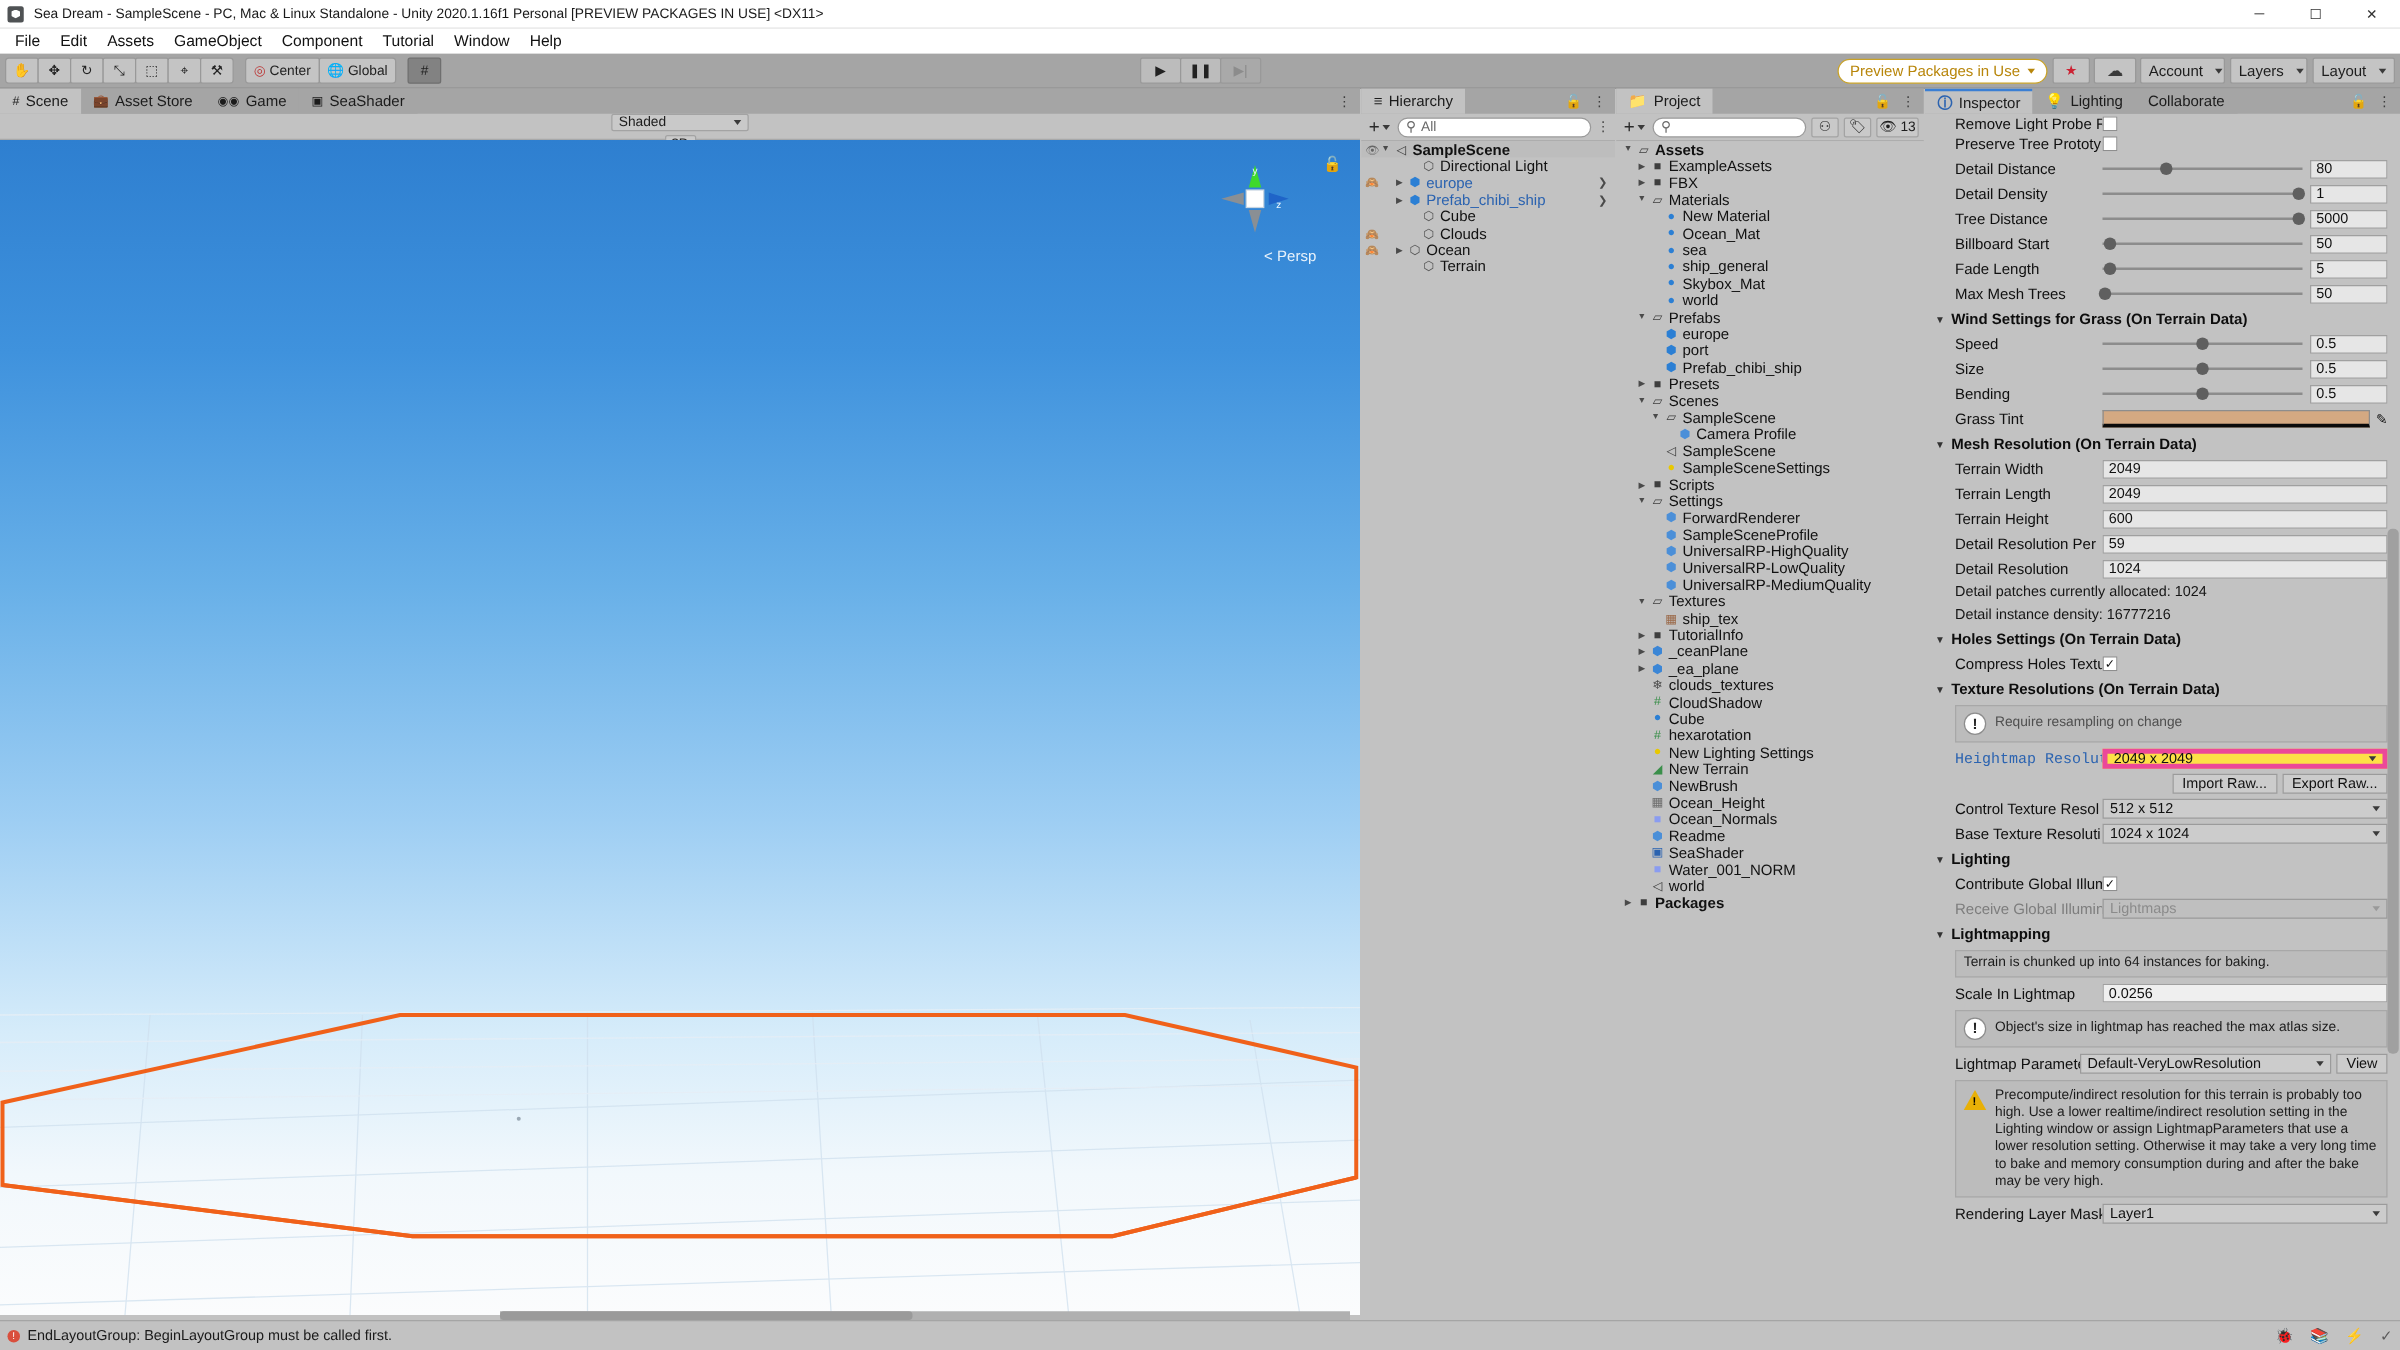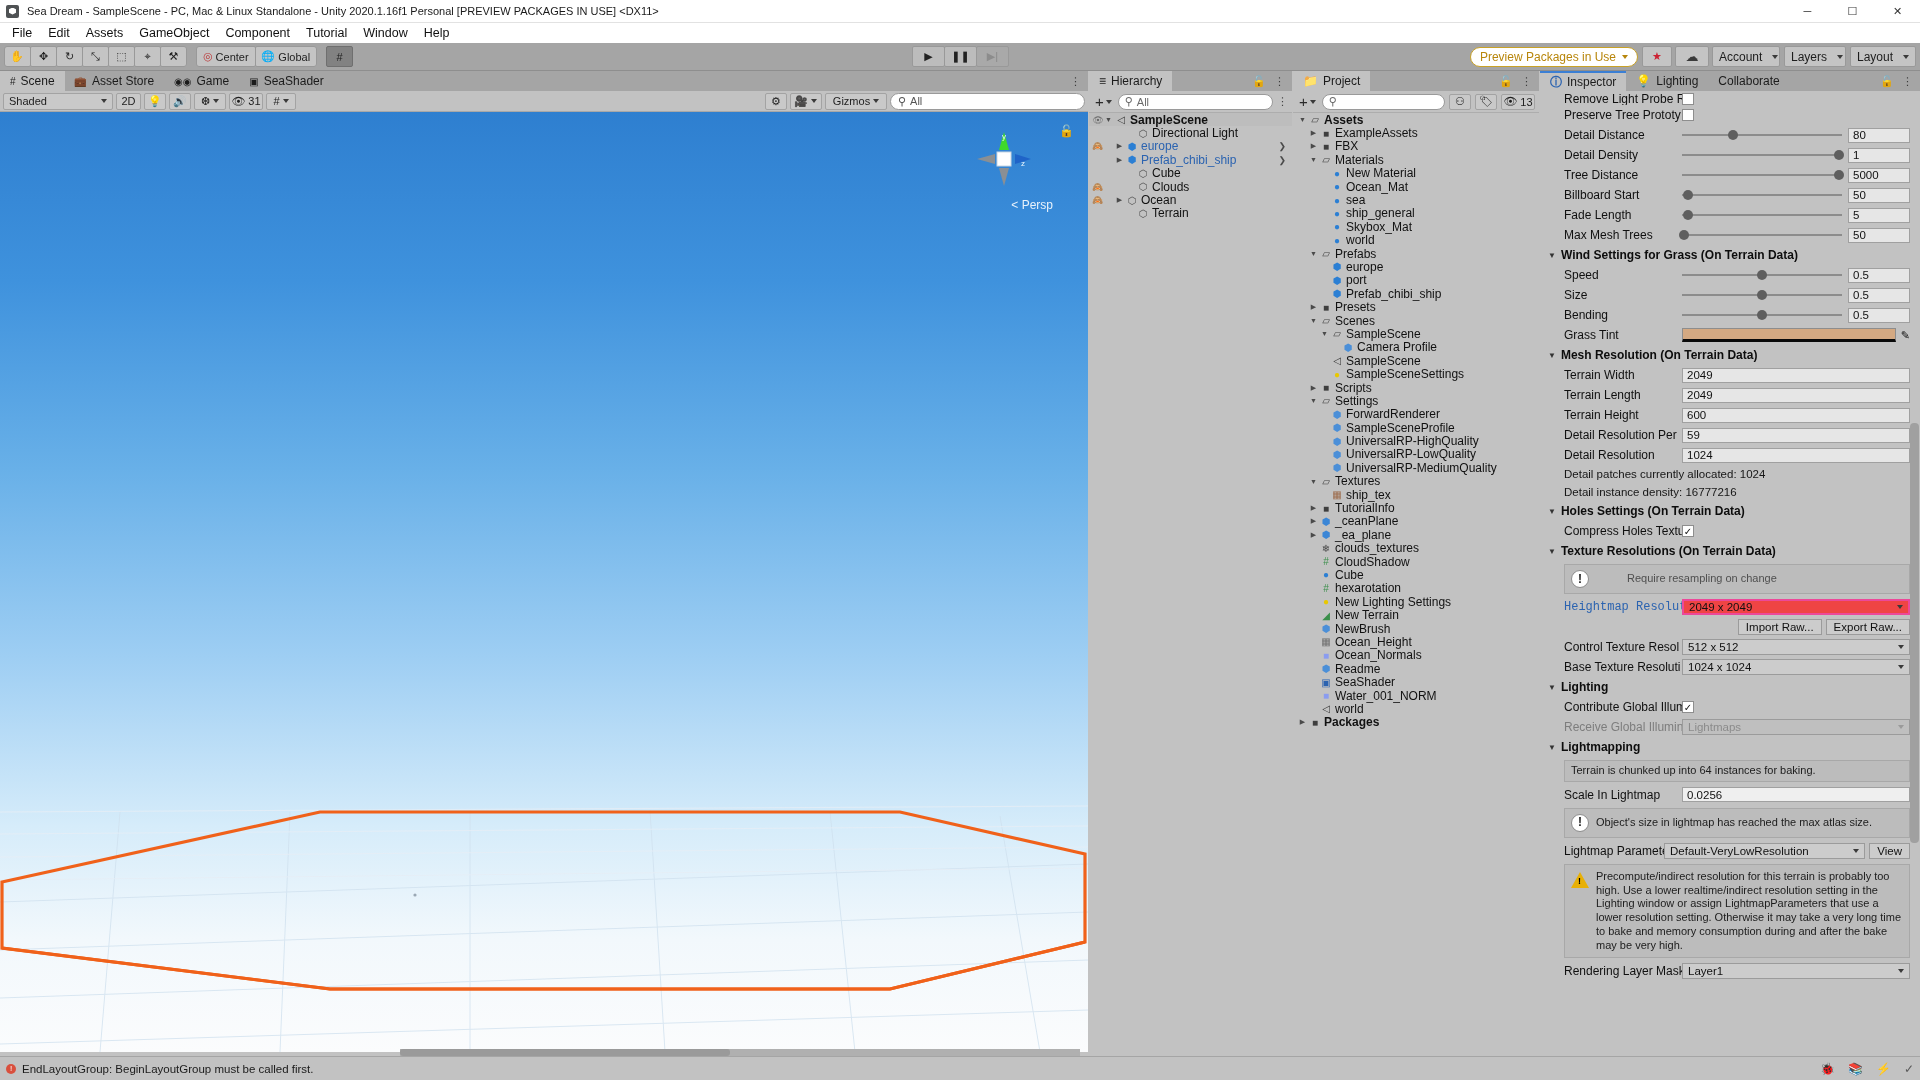--- a/index.html
+++ b/index.html
@@ -84,21 +84,21 @@
   }
   .ptab.active { background:#c2c2c2; }
   .ptab.active.inspector { background:#c2c2c2; border-top:2px solid #3b7fd4; }
   .tabicons { margin-left:auto; display:flex; align-items:center; gap:8px; padding-right:7px; }
   .tabicons span { font-size:11px; color:#3c3c3c; }
 
   
   #scene-panel { left:0; top:71px; width:1088px; height:981px; }
   .scene-toolbar {
     height:21px; background:#c2c2c2; display:flex; align-items:center;
-    padding:0 3px; gap:3px; border-bottom:1px solid #a8a8a8;
+    padding:0 3px; gap:3px; border-bottom:1px solid #a8a8a8;flex-direction:column;
   }
   .sbtn { height:17px; background:#c9c9c9; border:1px solid #a3a3a3; border-radius:2px;
           display:flex;align-items:center;justify-content:center;gap:3px;font-size:11px;
           color:#1d1d1d; padding:0 4px; }
   .sel-shaded { width:110px; justify-content:space-between; padding:0 5px; }
   .scene-toolbar .right { margin-left:auto; display:flex; gap:3px; align-items:center; }
   .search-pill{ height:17px; width:195px; background:#fff; border:1px solid #9a9a9a;
                 border-radius:9px; display:flex;align-items:center;gap:4px;padding:0 7px;
                 font-size:11px;color:#555; }
   .viewport { position:relative; width:100%; height:calc(100% - 21px - 20px); overflow:hidden;
@@ -154,21 +154,21 @@
              display:flex; gap:7px; padding:5px 6px; font-size:11px; color:#1c1c1c; line-height:1.25; }
   .warn-tri { width:0;height:0;border-left:9px solid transparent;border-right:9px solid transparent;
               border-bottom:16px solid #e8b007; flex:none; position:relative; margin-top:2px;}
   .warn-tri:after{content:"!";position:absolute;left:-2px;top:4px;font-size:9px;font-weight:bold;color:#000;}
   .info-circ { width:18px;height:18px;border-radius:50%;background:#fff;border:1px solid #8d8d8d;
                flex:none; display:flex;align-items:center;justify-content:center;font-weight:bold;
                font-size:12px; color:#222; }
   .plaintext { padding-left:24px; font-size:11.5px; color:#161616; height:18px; display:flex; align-items:center; }
   .ddl { flex:1; height:16px; background:#cccccc; border:1px solid #9b9b9b; display:flex;
          align-items:center; padding:0 5px; font-size:11.5px; justify-content:space-between; }
-  .ddl.focus { background:#ef4444; border:2px solid #ec4899;gap:12px; }
+  .ddl.focus { background:#fde047; border:4px solid #ec4899;gap:12px; }
   .ddl.dim { color:#8b8b8b; background:#bfbfbf; }
   .btn-sm { height:16px; background:#cccccc; border:1px solid #9b9b9b; font-size:11.5px;
             display:flex;align-items:center;justify-content:center;padding:0 7px; }
   .tint-bar { flex:1; height:14px; background:#d4a982; border:1px solid #8d8d8d;
               border-bottom:3px solid #0a0a0a; }
   .vscroll { position:absolute; right:1px; top:2px; width:9px; bottom:2px; }
   .vscroll .thumb { position:absolute; width:9px; background:#a0a0a0; border-radius:4px; }
 
   
   .statusbar { position:absolute; left:0; bottom:0; width:1920px; height:24px;
@@ -889,21 +889,21 @@
         <div class="row">
           <span class="lbl">Compress Holes Textu</span>
           <span class="chk">✓</span>
         </div>
         <div class="section">
           <span class="tw">▼</span>
           <span>Texture Resolutions (On Terrain Data)</span>
         </div>
         <div class="helpbox" style="align-items:center;">
           <span class="info-circ">!</span>
-          <span style="color:#4f4f4f;margin-left:31px;">Require resampling on change</span>
+          <span style="color:#4f4f4f;">Require resampling on change</span>
         </div>
         <div class="row">
           <span class="lbl blue">Heightmap Resolution</span>
           <span class="ddl focus">
             <span>2049 x 2049</span>
             <span class="caret"></span>
           </span>
         </div>
         <div class="row" style="justify-content:flex-end;gap:4px;padding-right:10px;">
           <span class="btn-sm">Import Raw...</span>

